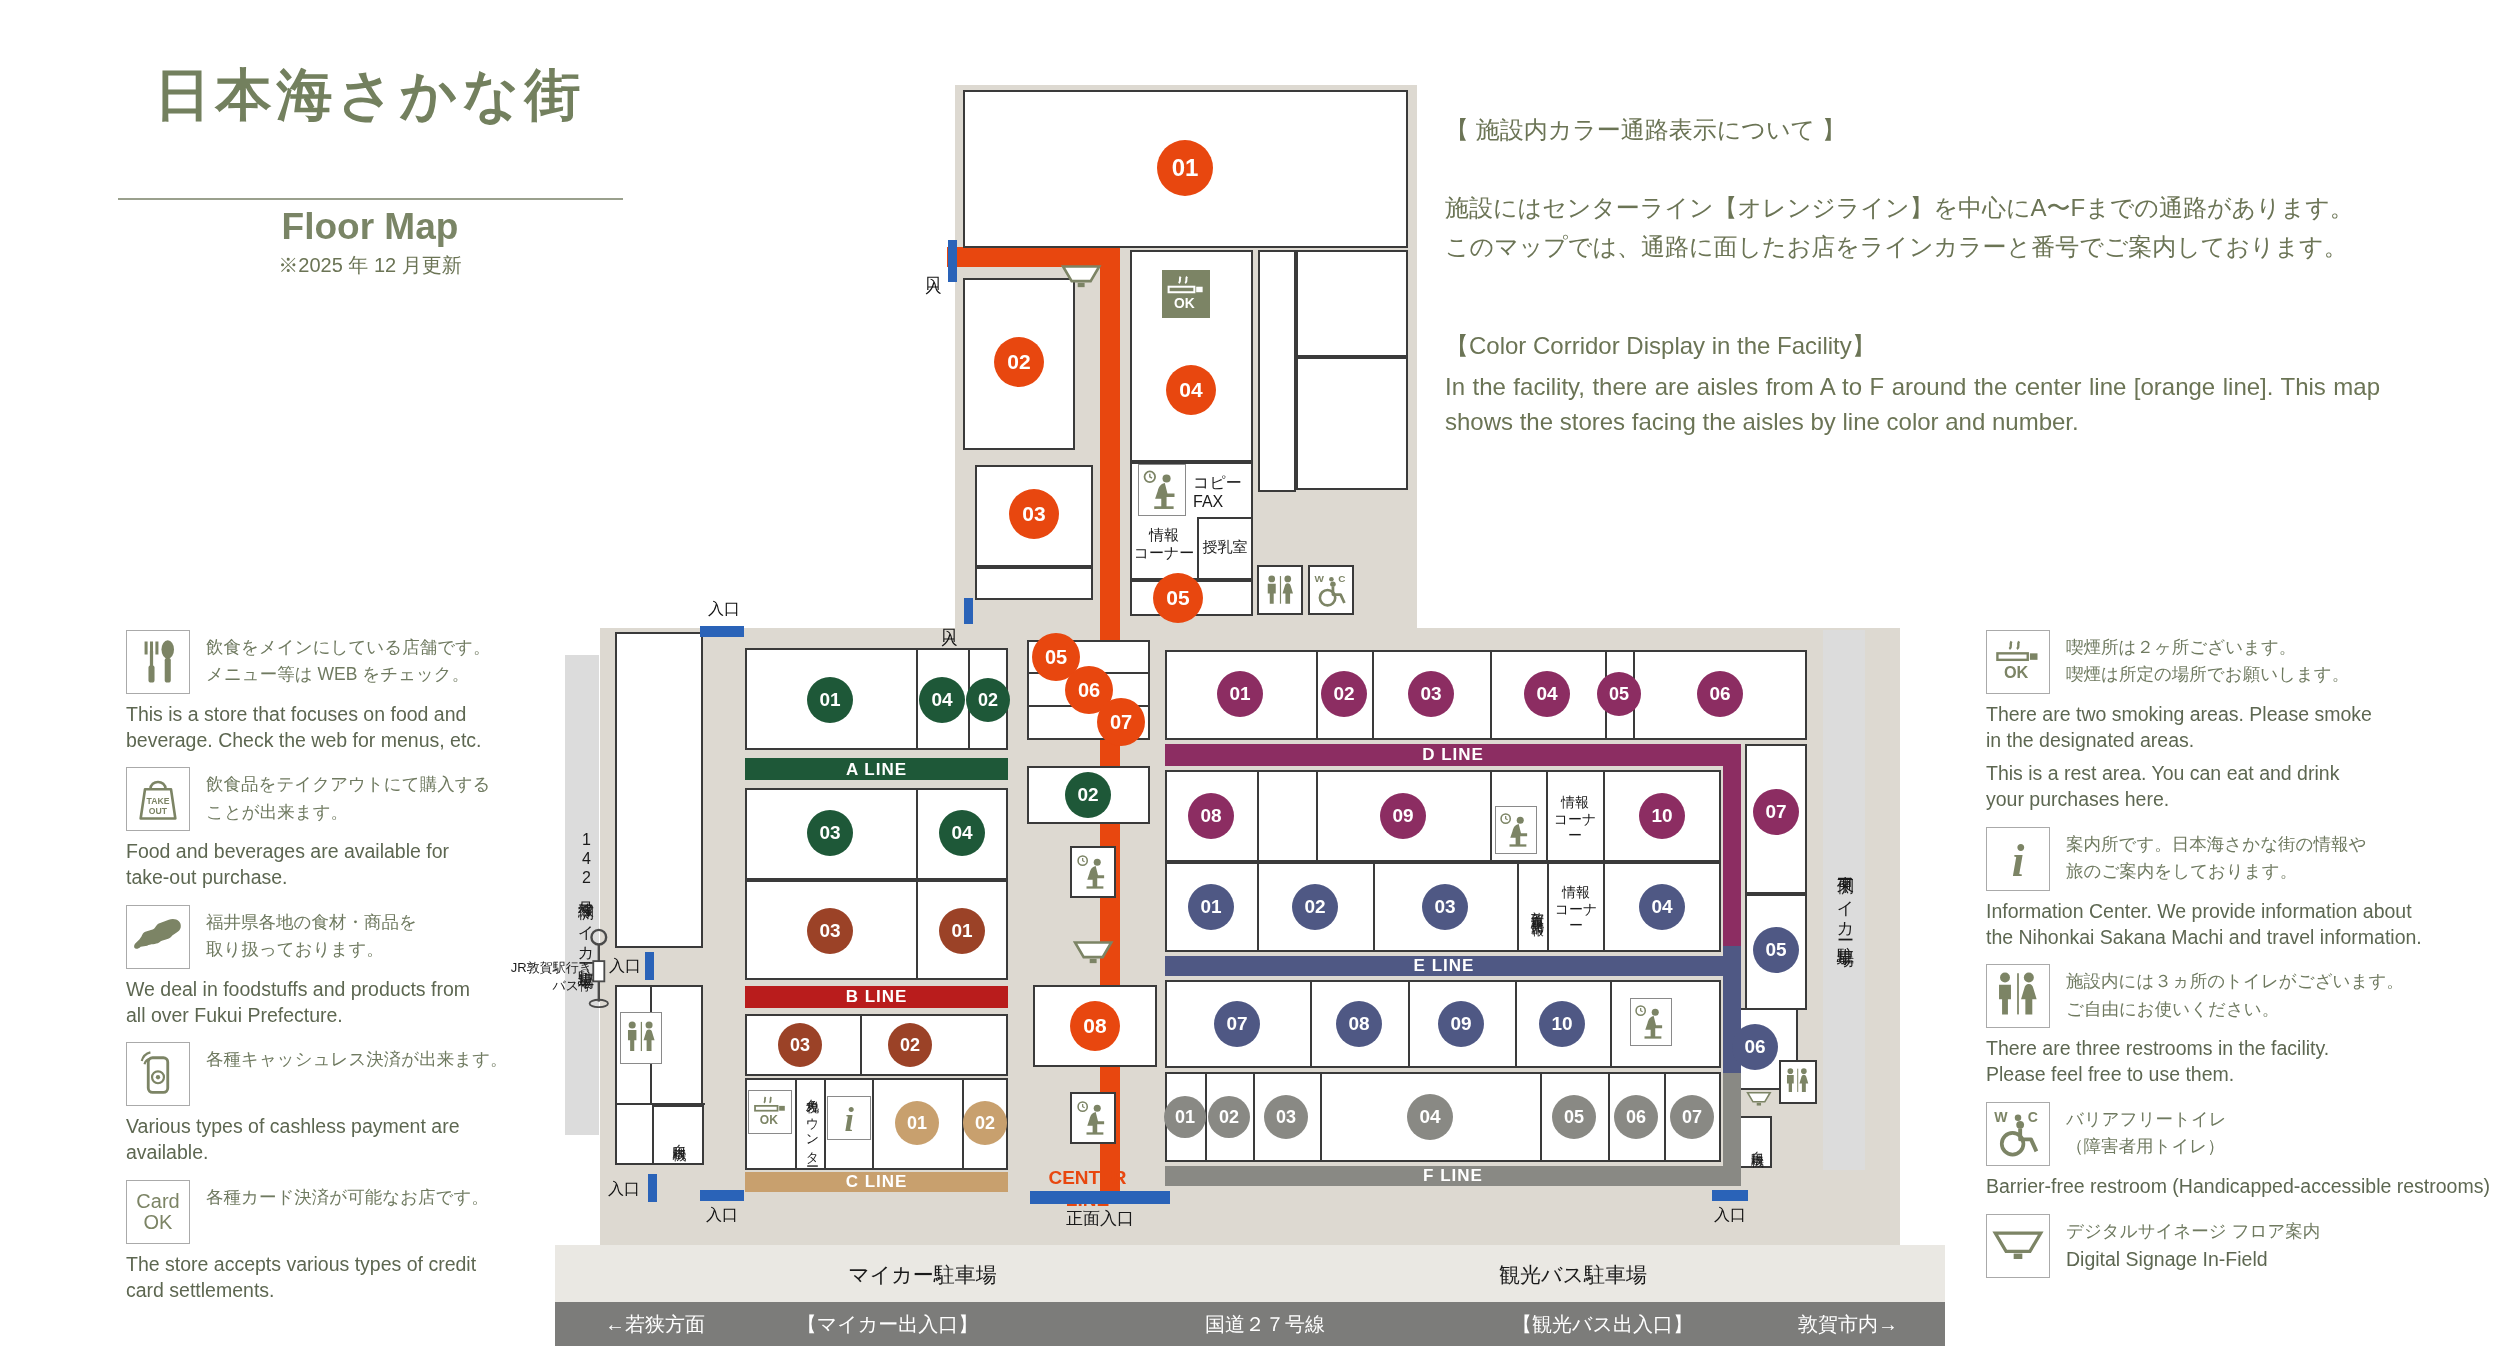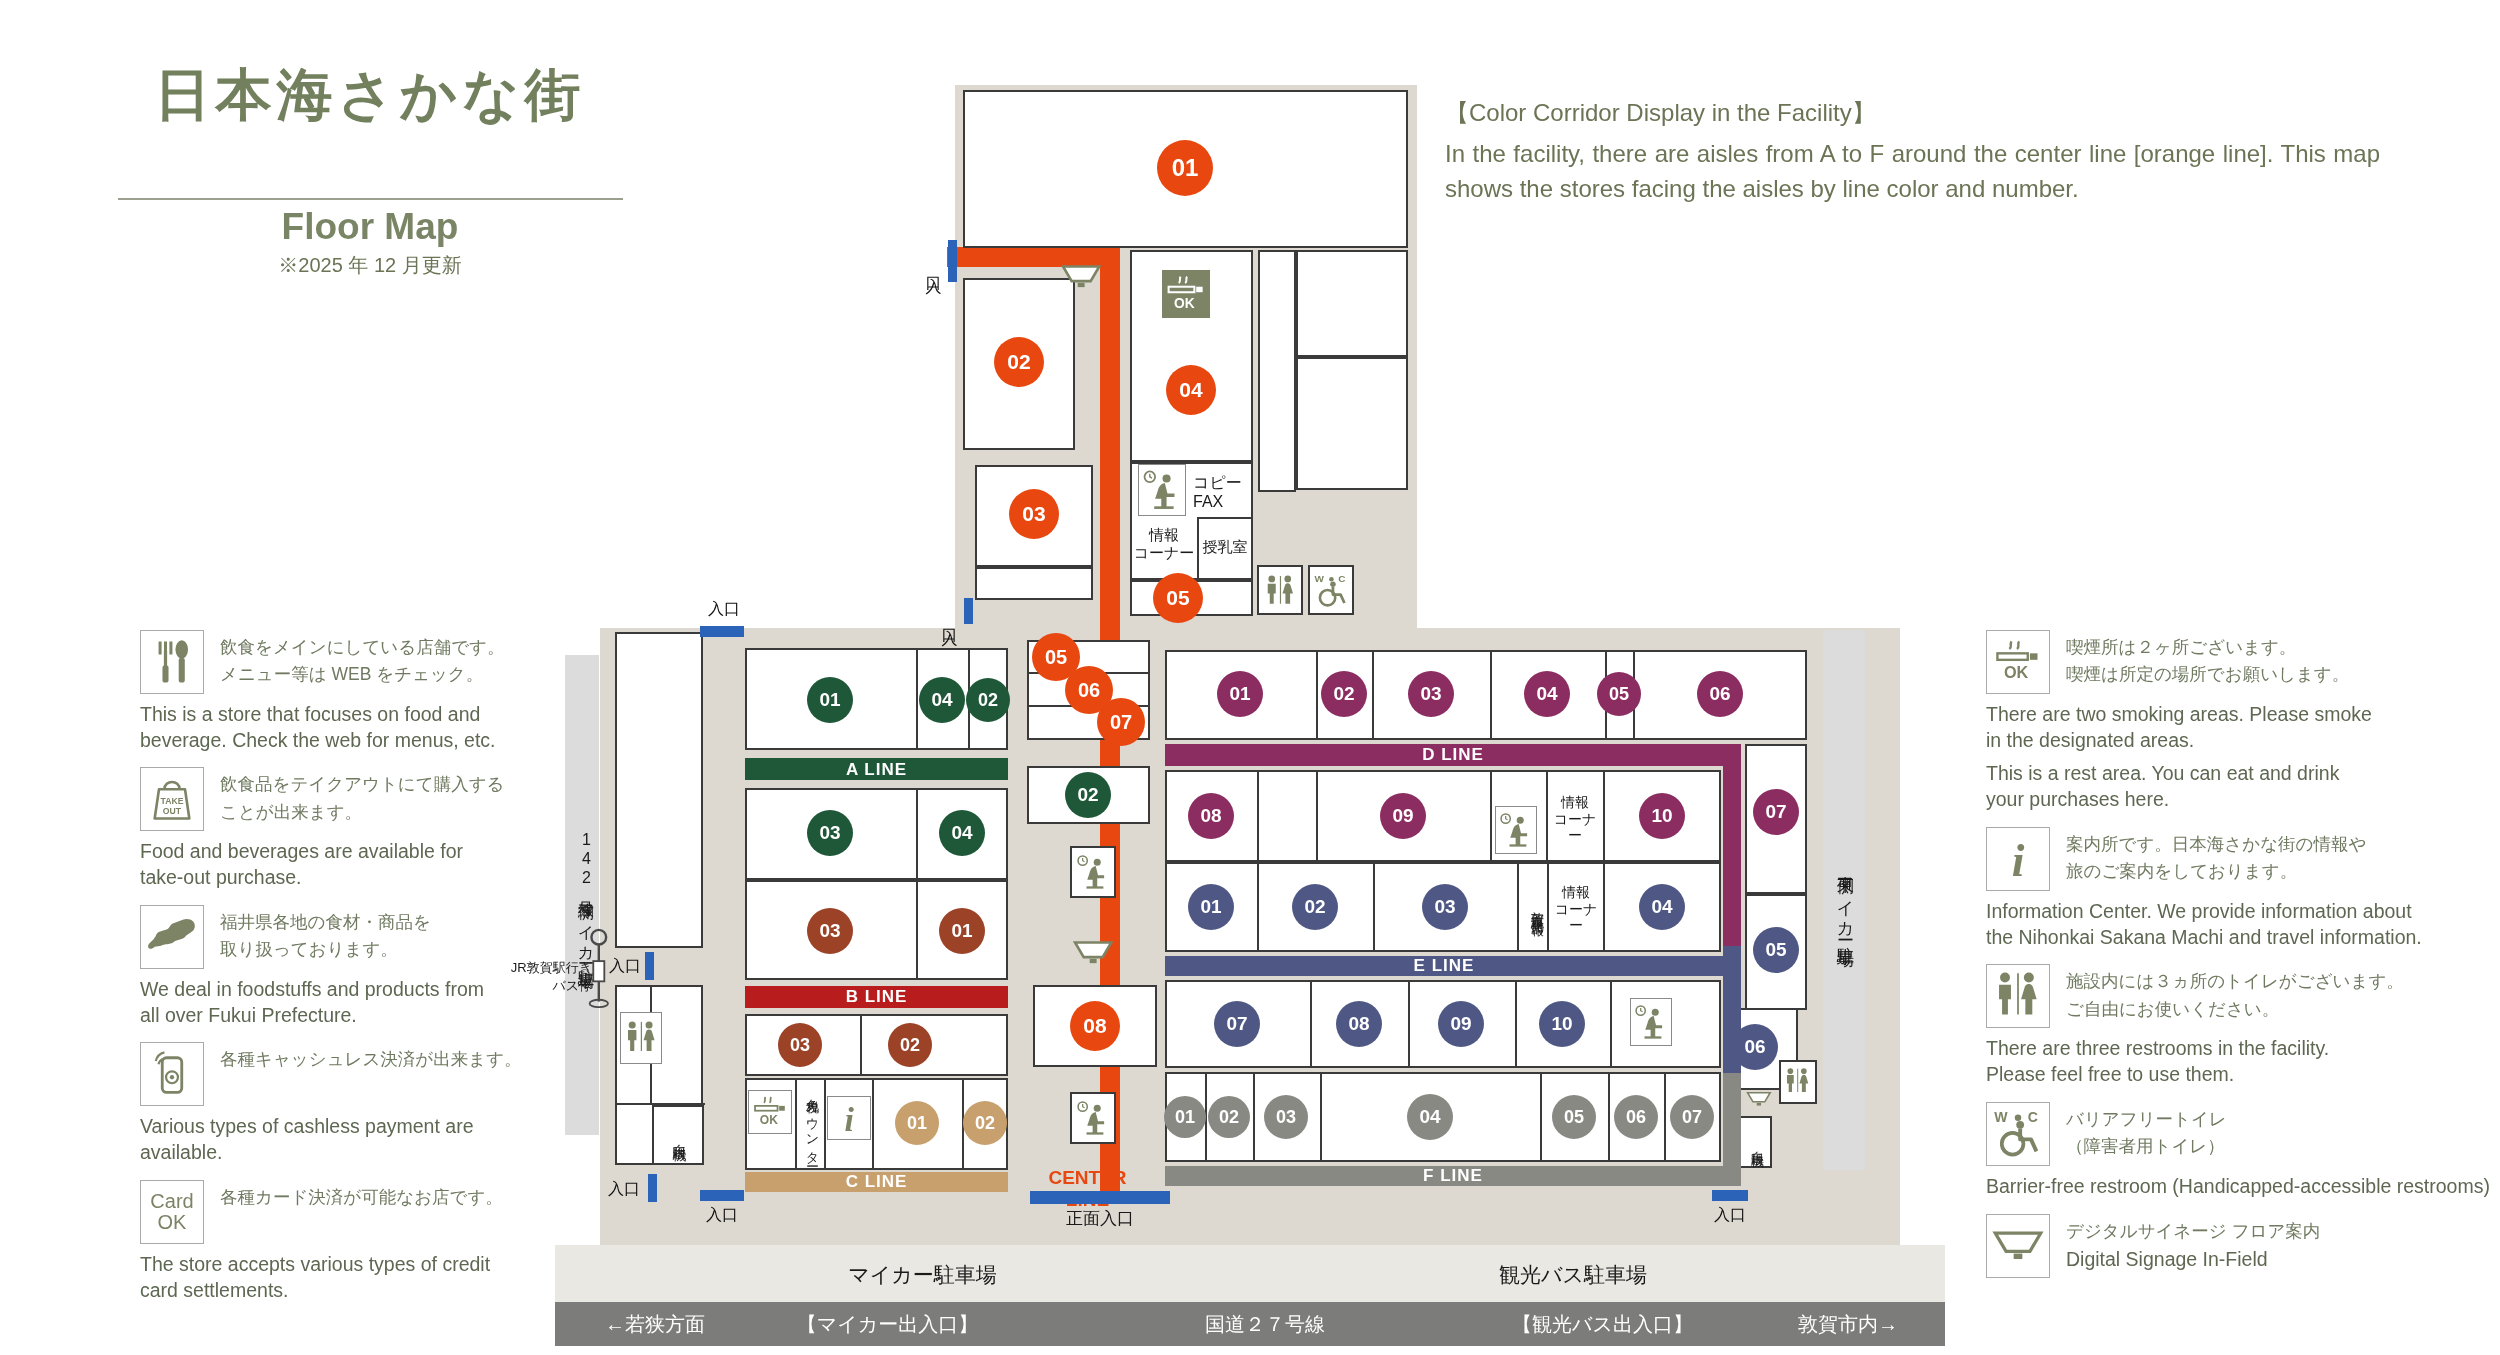--- a/index.html
+++ b/index.html
@@ -13,21 +13,21 @@
   #floor-map{left:120px;top:206px;width:500px;text-align:center;font-weight:bold;font-size:37px;color:#7A8566}
   #updated{left:120px;top:252px;width:500px;text-align:center;font-size:20px;color:#6B7455}
   
   #desc{left:1445px;top:72px;width:980px;color:#6B7455}
   #desc .jp{font-size:24px;line-height:1.62;white-space:pre-line}
   #desc .en{font-size:24px;line-height:1.45;margin-top:24px;width:935px}
   #desc .en .h{margin-bottom:6px}
   #desc .en .b{text-align:justify}
   
   .legend{position:absolute;color:#6F7A60}
-  #legend-left{left:140px;top:616px;width:398px}
+  #legend-left{left:126px;top:616px;width:398px}
   #legend-right{left:1986px;top:616px;width:505px}
   .litem{display:flex;align-items:flex-start;margin-top:14px}
   .libox{flex:0 0 auto;width:62px;height:62px;border:1px solid #AAA;background:#fff;
          display:flex;align-items:center;justify-content:center;margin-right:16px}
   .libox svg{width:52px;height:52px}
   .ljp{font-size:17.5px;line-height:1.55;white-space:pre-line;padding-top:4px}
   .len{font-size:19.5px;line-height:1.32;color:#5D6751;margin:8px 0 6px 0;white-space:pre-line}
   .cardok-txt{font-size:20px;line-height:1.05;color:#7C8465;text-align:center;font-family:"Liberation Sans",sans-serif}
   
   .floor{position:absolute;background:#DDD9D1}
@@ -51,20 +51,25 @@
 </style>
 </head>
 <body>
 
 <div class="abs" id="title">日本海さかな街</div>
 <div class="abs" id="title-rule"></div>
 <div class="abs" id="floor-map">Floor Map</div>
 <div class="abs" id="updated">※2025 年 12 月更新</div>
 
 <div class="abs" id="desc">
+  <div class="jp">
+    <div>【 施設内カラー通路表示について 】</div>
+    <div>施設にはセンターライン【オレンジライン】を中心にA〜Fまでの通路があります。
+このマップでは、通路に面したお店をラインカラーと番号でご案内しております。</div>
+  </div>
   <div class="en">
     <div class="h">【Color Corridor Display in the Facility】</div>
     <div class="b">In the facility, there are aisles from A to F around the center line [orange line]. This map shows the stores facing the aisles by line color and number.</div>
   </div>
 </div>
 
 <div class="legend" id="legend-left">
     <div class="litem">
       <div class="libox">
         <svg viewBox="0 0 48 48" xmlns="http://www.w3.org/2000/svg">

